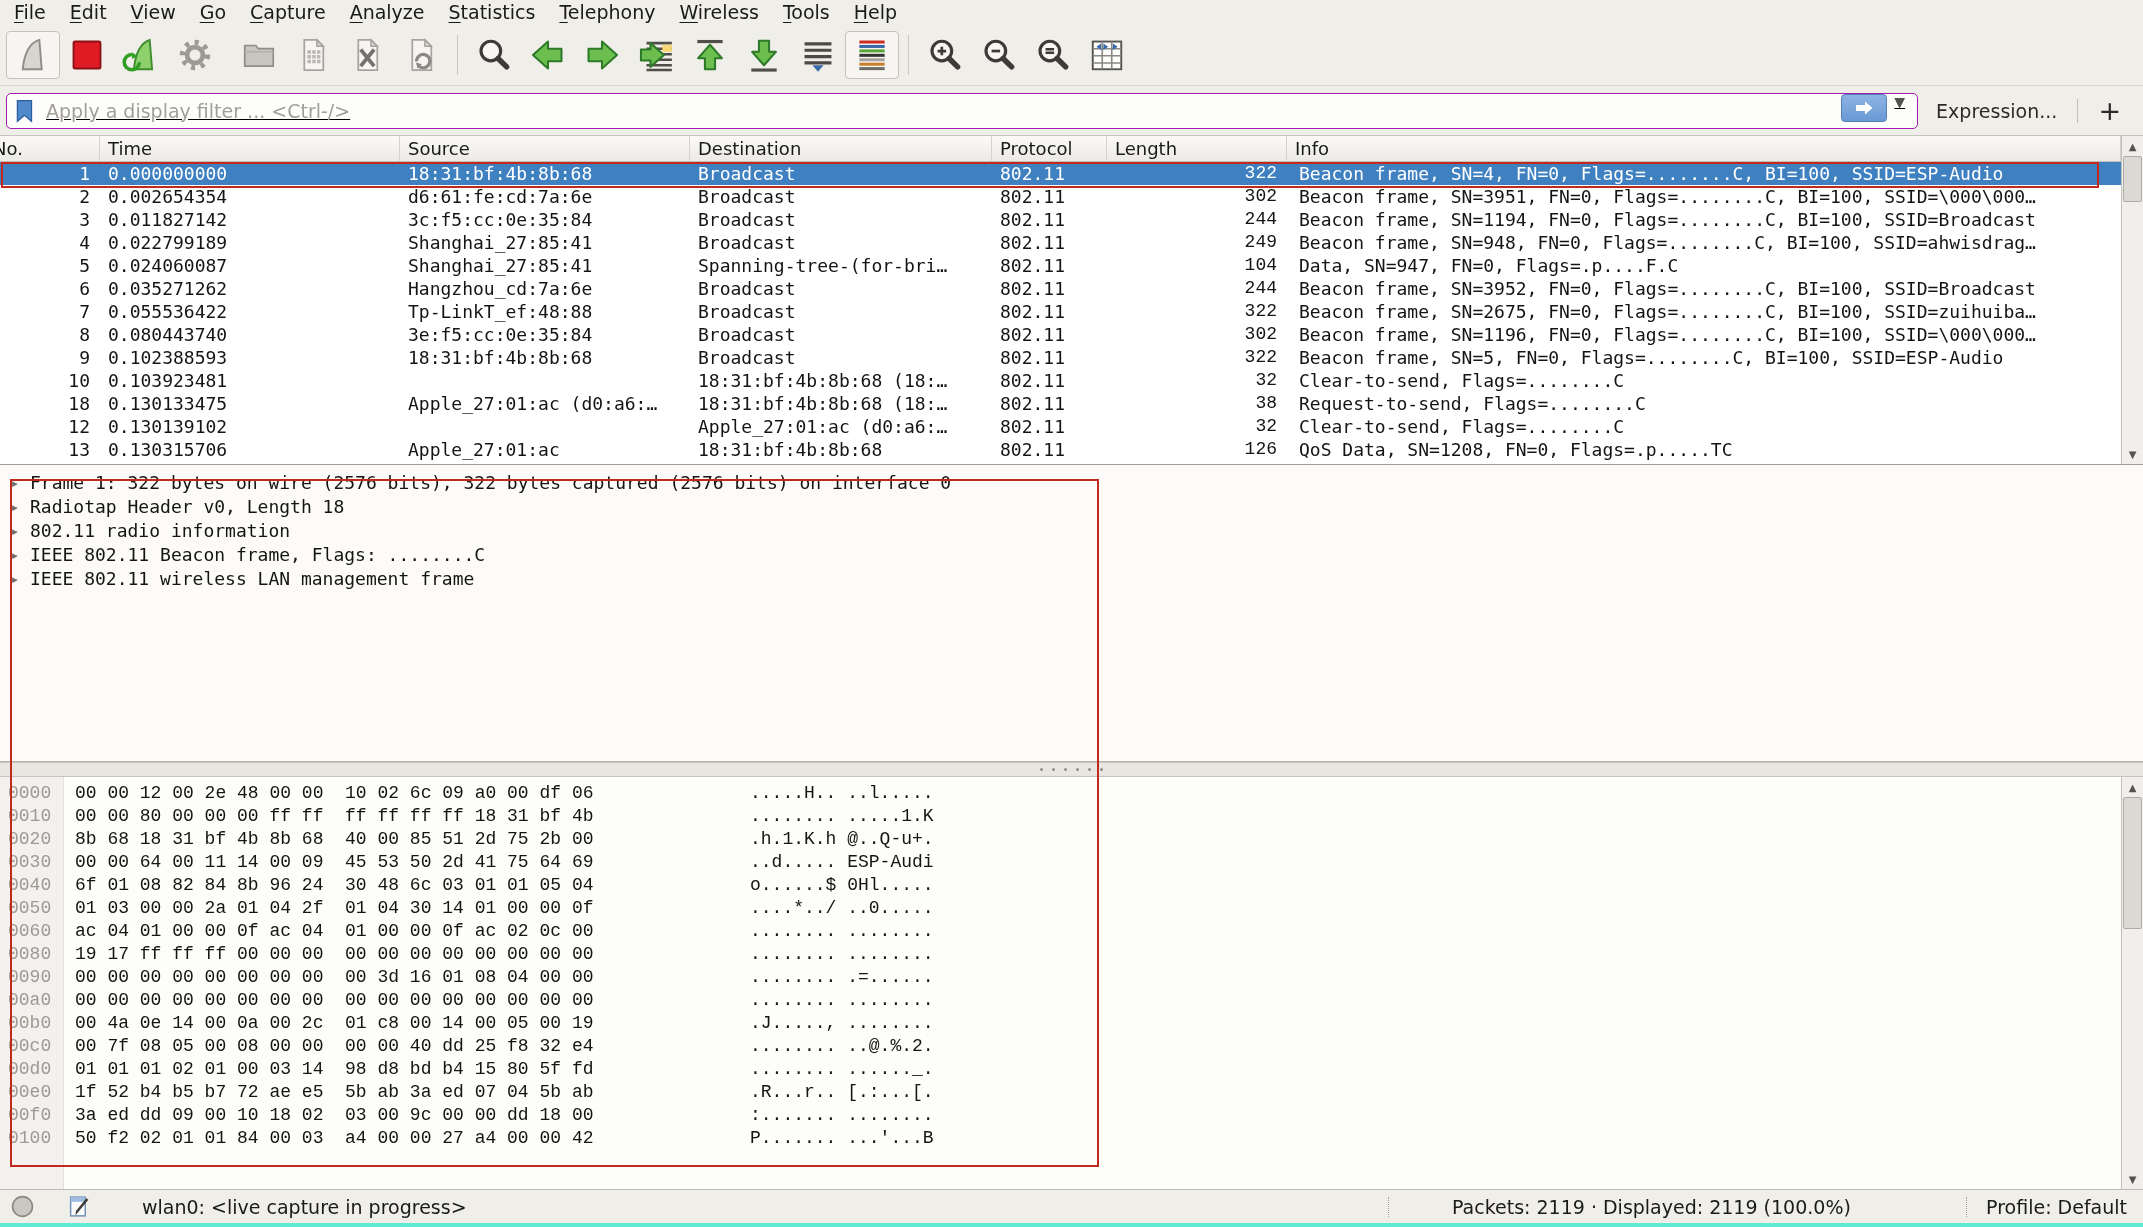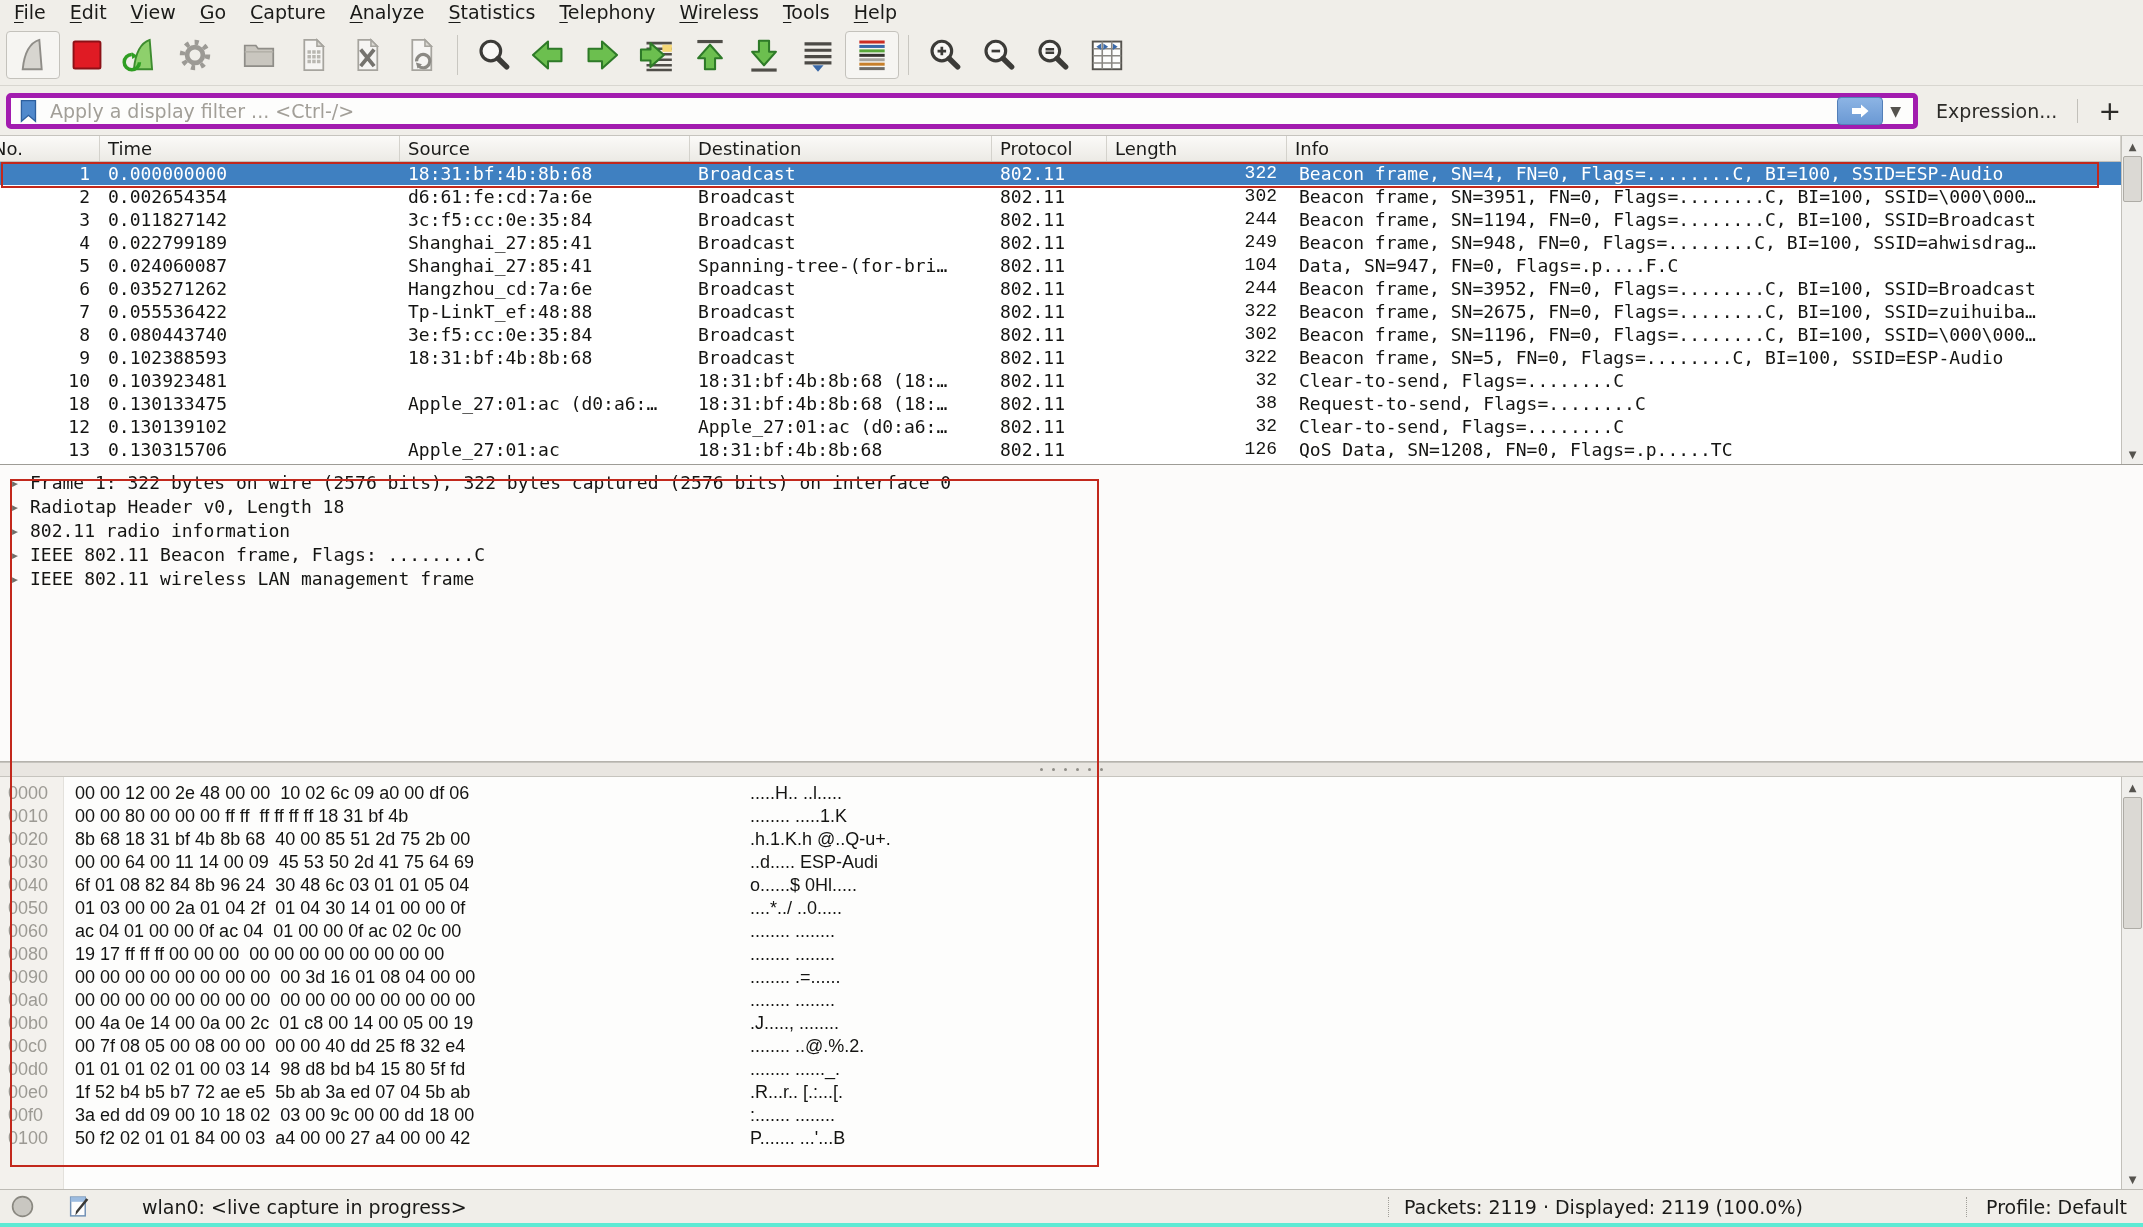--- a/index.html
+++ b/index.html
@@ -15,21 +15,21 @@
   
   .toolbar { height:62px; display:flex; align-items:center; padding-left:6px; background:#f0eee9; border-bottom:1px solid #d8d6d0; }
   .tool { width:54px; height:48px; display:flex; align-items:center; justify-content:center; }
   .tool svg { width:38px; height:38px; }
   .tool.framed { border:1px solid #c4c2bc; border-radius:4px; background:#f6f5f2; }
   .tgap { width:10px; }
   .tsep { width:1px; height:40px; background:#c9c7c1; margin:0 9px; }
 
   
   .filterbar { height:50px; display:flex; align-items:center; padding:0 16px 0 6px; background:#f0eee9; border-bottom:1px solid #c6c4be; }
-  .filter-field { flex:1; height:36px; background:#fdfdfc; border:5px solid #a21caf; border-radius:5px; display:flex; align-items:center; padding:0 5px 0 5px; }
+  .filter-field { flex:1; height:36px; background:#fdfdfc; border:1px solid #a21caf; border-radius:5px; display:flex; padding:0 5px 0 5px;text-decoration:underline; }
   .bookmark { display:flex; align-items:center; }
   .bookmark svg { width:26px; height:26px; }
   .filter-input { flex:1; border:none; outline:none; background:transparent; font-family:"DejaVu Sans","Liberation Sans",sans-serif; font-size:19px; color:#3a3936; padding-left:8px; }
   .filter-input::placeholder { color:#a29f98; opacity:1; }
   .apply-btn { width:46px; height:28px; background:linear-gradient(#8cb4e4,#6b99d4); border:1px solid #527fb8; border-radius:4px; display:flex; align-items:center; justify-content:center; }
   .apply-btn svg { width:24px; height:24px; }
   .caret { color:#55534e; font-size:14px; padding:0 7px; }
   .expr { font-size:19px; color:#2c2b28; margin:0 20px 0 18px; }
   .vline { width:1px; height:24px; background:#c2c0ba; }
   .plus { font-size:27px; color:#2c2b28; margin-left:20px; margin-right:6px; line-height:1; }
@@ -60,33 +60,33 @@
   .tri { width:30px; text-align:center; color:#6f6d68; font-size:15px; }
   .dtext { white-space:pre; }
 
   
   .splitter { height:15px; background:#e9e6e1; border-top:1px solid #c6c4be; border-bottom:1px solid #c6c4be; display:flex; align-items:center; justify-content:center; gap:9px; }
   .grip { width:3px; height:3px; background:#8f8d87; border-radius:50%; }
 
   
   .hexpane { position:relative; height:412px; background:#fdfdfc; padding-top:5px; overflow:hidden; }
   .hexpane .gutter { position:absolute; left:0; top:0; bottom:0; width:64px; background:#f3f1ed; border-right:1px solid #e3e1dc; }
-  .hline { position:relative; height:23px; line-height:23px; font-family:Liberation Sans, sans-serif; font-size:18px; white-space:pre; }
+  .hline { position:relative; height:23px; line-height:23px; font-family:Liberation Mono, monospace; font-size:18px; white-space:pre; }
   .hoff { position:absolute; left:8px; color:#9c9a94; }
   .hbytes { position:absolute; left:75px; color:#141412; }
   .hascii { position:absolute; left:750px; color:#141412; }
 
   
   .statusbar { position:relative; height:34px; border-top:1px solid #bdbbb5; background:#f0eee9; display:flex; align-items:center; font-size:19px; color:#1a1a18; }
   .sb-left { display:flex; align-items:center; gap:32px; padding-left:10px; }
   .sb-icon { display:flex; align-items:center; }
   .sb-icon svg { width:25px; height:25px; }
   .sb-capture { margin-left:18px; }
   .sb-sep { position:absolute; top:7px; height:20px; border-left:1px dotted #a19f99; }
-  .sb-packets { position:absolute; left:1404px; }
+  .sb-packets { position:absolute; left:1452px; }
   .sb-profile { position:absolute; right:16px; }
 
   
   .annot { position:absolute; border:2px solid #c2281c; pointer-events:none; z-index:10; }
   #annot-row { left:1px; top:162px; width:2098px; height:26px; }
   #annot-panes { left:10px; top:479px; width:1089px; height:688px; }
 </style>
 </head>
 <body>
 

